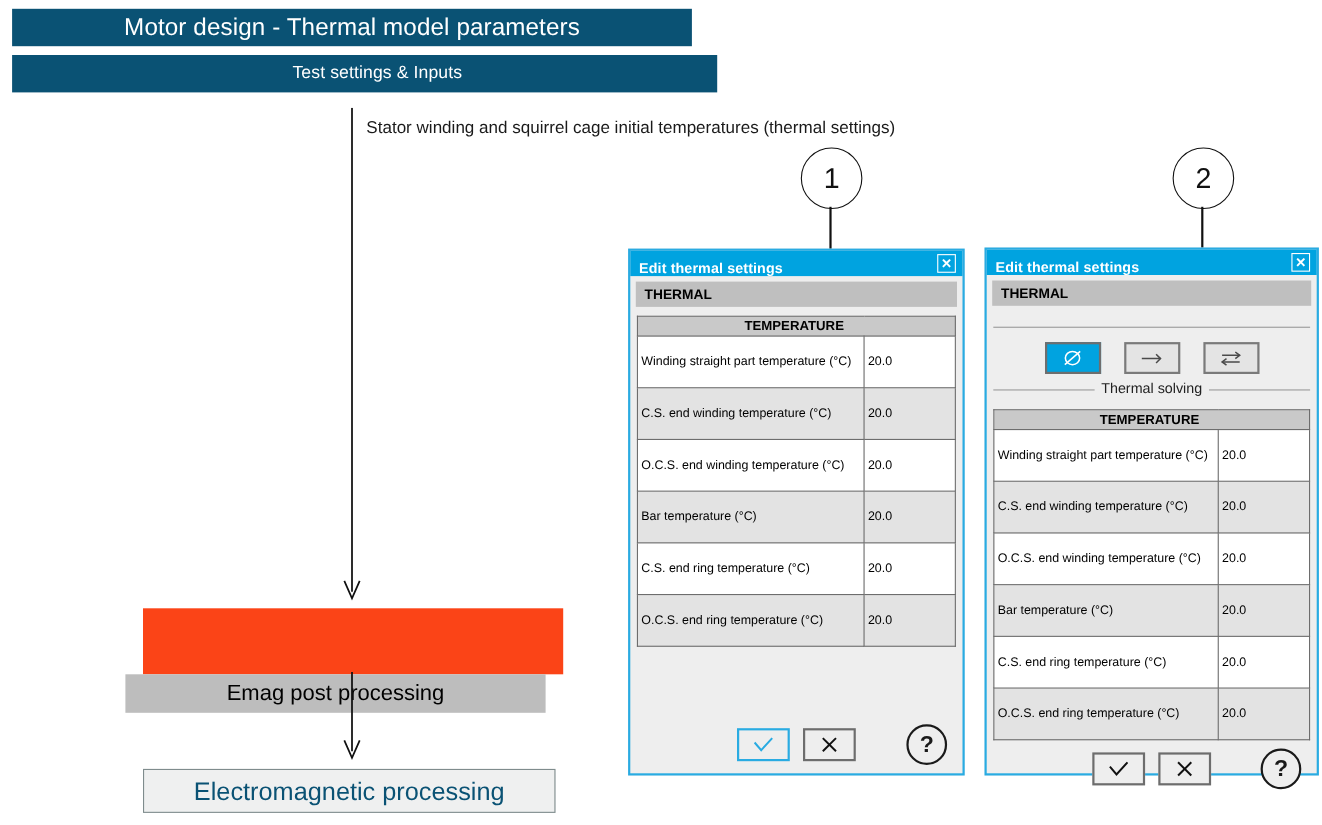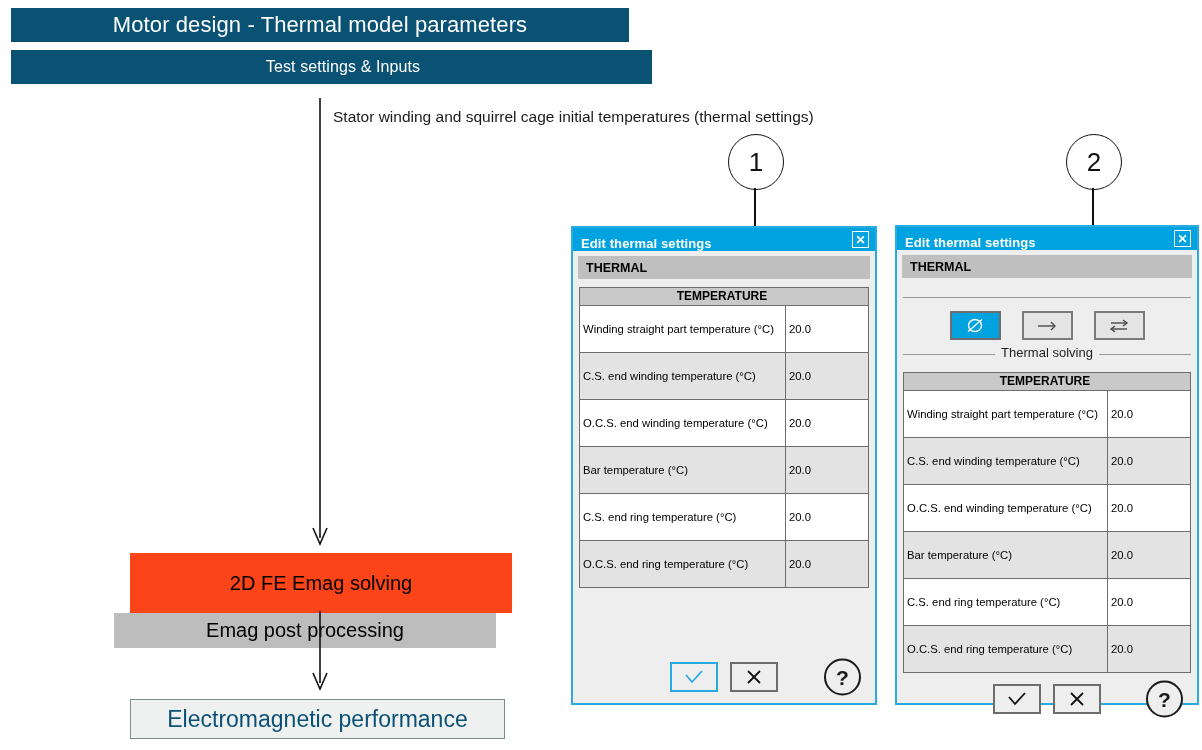--- a/index.html
+++ b/index.html
@@ -160,30 +160,29 @@
 </div>
 
 <div id="caption">Stator winding and squirrel cage initial temperatures (thermal settings)</div>
 
 <svg id="flow-arrow-long" viewBox="0 0 34 450">
   <line x1="17" y1="0" x2="17" y2="440" stroke="#111" stroke-width="1.6"></line>
   <polyline points="10,430 17,446 24,430" fill="none" stroke="#111" stroke-width="1.6"></polyline>
 </svg>
 
 <div id="box-emag">
-  <div class="l1">2D FE Emag solving</div>
 </div>
 <div id="box-post">Emag post processing</div>
 
 <svg id="flow-arrow-short" viewBox="0 0 34 84">
   <line x1="17" y1="0" x2="17" y2="72" stroke="#111" stroke-width="1.6"></line>
   <polyline points="10,62 17,78 24,62" fill="none" stroke="#111" stroke-width="1.6"></polyline>
 </svg>
 
-<div id="box-perf">Electromagnetic performance</div>
+<div id="box-perf">Electromagnetic processing</div>
 
 <div class="callout-circle" id="callout-1">
   <span>1</span>
 </div>
 <div class="leader-line" id="leader-1"></div>
 <div class="leader-dot" id="dot-1"></div>
 
 <div class="callout-circle" id="callout-2">
   <span>2</span>
 </div>

